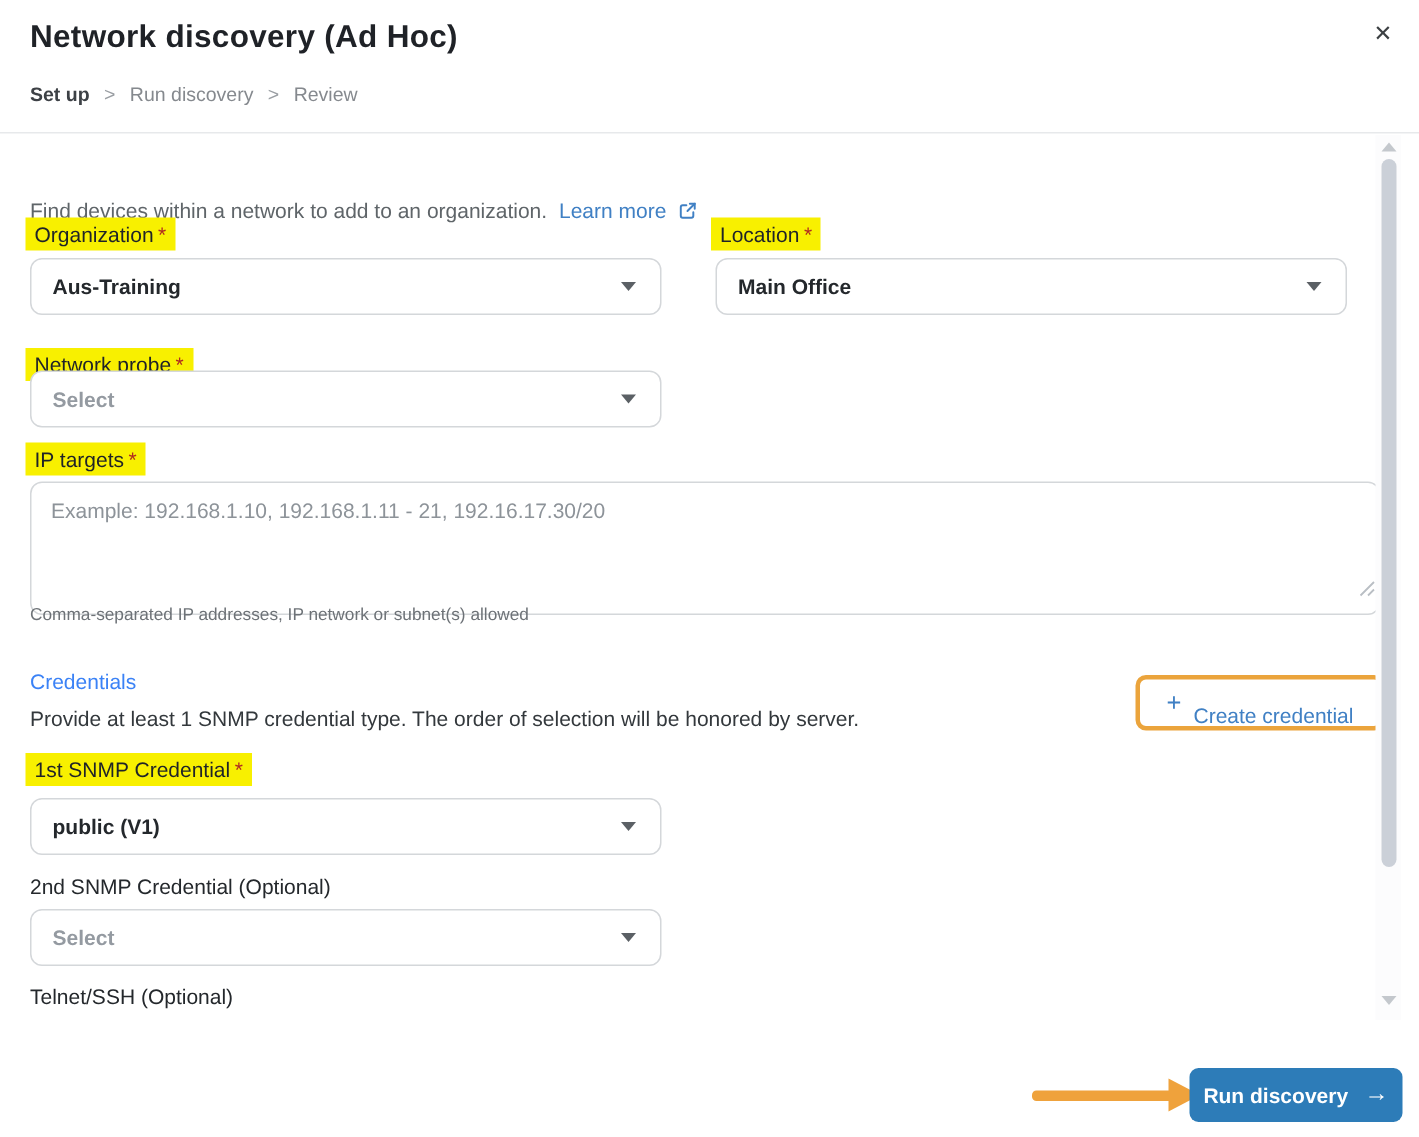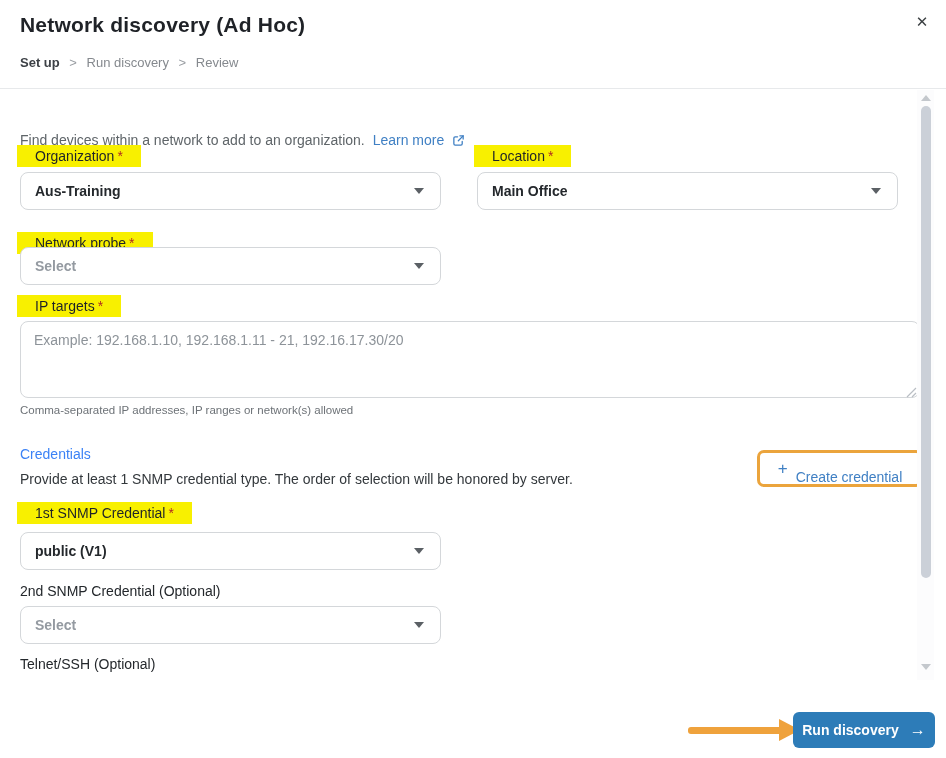--- a/index.html
+++ b/index.html
@@ -41,21 +41,21 @@
   .learn-more {
     color:#4080c4; text-decoration:none; margin-left:4px; cursor:pointer;
   }
   .ext-icon { vertical-align:-2px; margin-left:4px; }
 
   
   .hl-label {
     position:absolute;
     display:inline-block;
     background:#f8f000;
-    padding:3px 18px;
+    padding:3px 6px;
     font-size:14px; color:#1f2328;
   }
   .plain-label {
     position:absolute;
     font-size:14px; color:#24282c;
   }
   .req { color:#b02b20; margin-left:3px; }
 
   
   .select-box {
@@ -66,21 +66,21 @@
     font-size:14px; cursor:pointer;font-weight:bold;
   }
   .select-box .val { color:#24282c; }
   .select-box .val.placeholder { color:#949aa1; }
   .chev {
     width:0; height:0;
     border-left:5px solid transparent; border-right:5px solid transparent;
     border-top:6px solid #5b6065;
   }
   .ip-textarea {
-    position:absolute; left:20px; top:321px; width:900px; height:77px;
+    position:absolute; left:20px; top:321px; width:900px; height:89px;
     border:1px solid #d4d7da; border-radius:8px;
     padding:10px 13px; font-size:14px; color:#24282c;
     font-family:"Liberation Sans", sans-serif;
     resize:none; outline:none; display:block;
   }
   .ip-textarea::placeholder { color:#8d9399; }
   .resize-grip {
     position:absolute; left:905px; top:386px; width:12px; height:12px;
     cursor:nwse-resize;
   }
@@ -191,21 +191,21 @@
     <span class="chev"></span>
   </div>
 
   <div class="hl-label" style="left:17px; top:295px;">
     <span>IP targets</span><span class="req">*</span>
   </div>
   <textarea class="ip-textarea" placeholder="Example: 192.168.1.10, 192.168.1.11 - 21, 192.16.17.30/20" style=""></textarea>
   <svg class="resize-grip" width="12" height="12" viewBox="0 0 12 12">
     <path d="M11 2L2 11M11 7L7 11" stroke="#b9bec4" stroke-width="1.2" fill="none"></path>
   </svg>
-  <div class="helper">Comma-separated IP addresses, IP ranges or network(s) allowed</div>
+  <div class="helper">Comma-separated IP addresses, IP network or subnet(s) allowed</div>
 
   <div class="cred-heading">Credentials</div>
   <div class="cred-desc">Provide at least 1 SNMP credential type. The order of selection will be honored by server.</div>
 
   <div class="create-cred-ring">
     <span class="plus">+</span>
     <span class="label">Create credential</span>
   </div>
 
   <div class="hl-label" style="left:17px; top:502px;">

